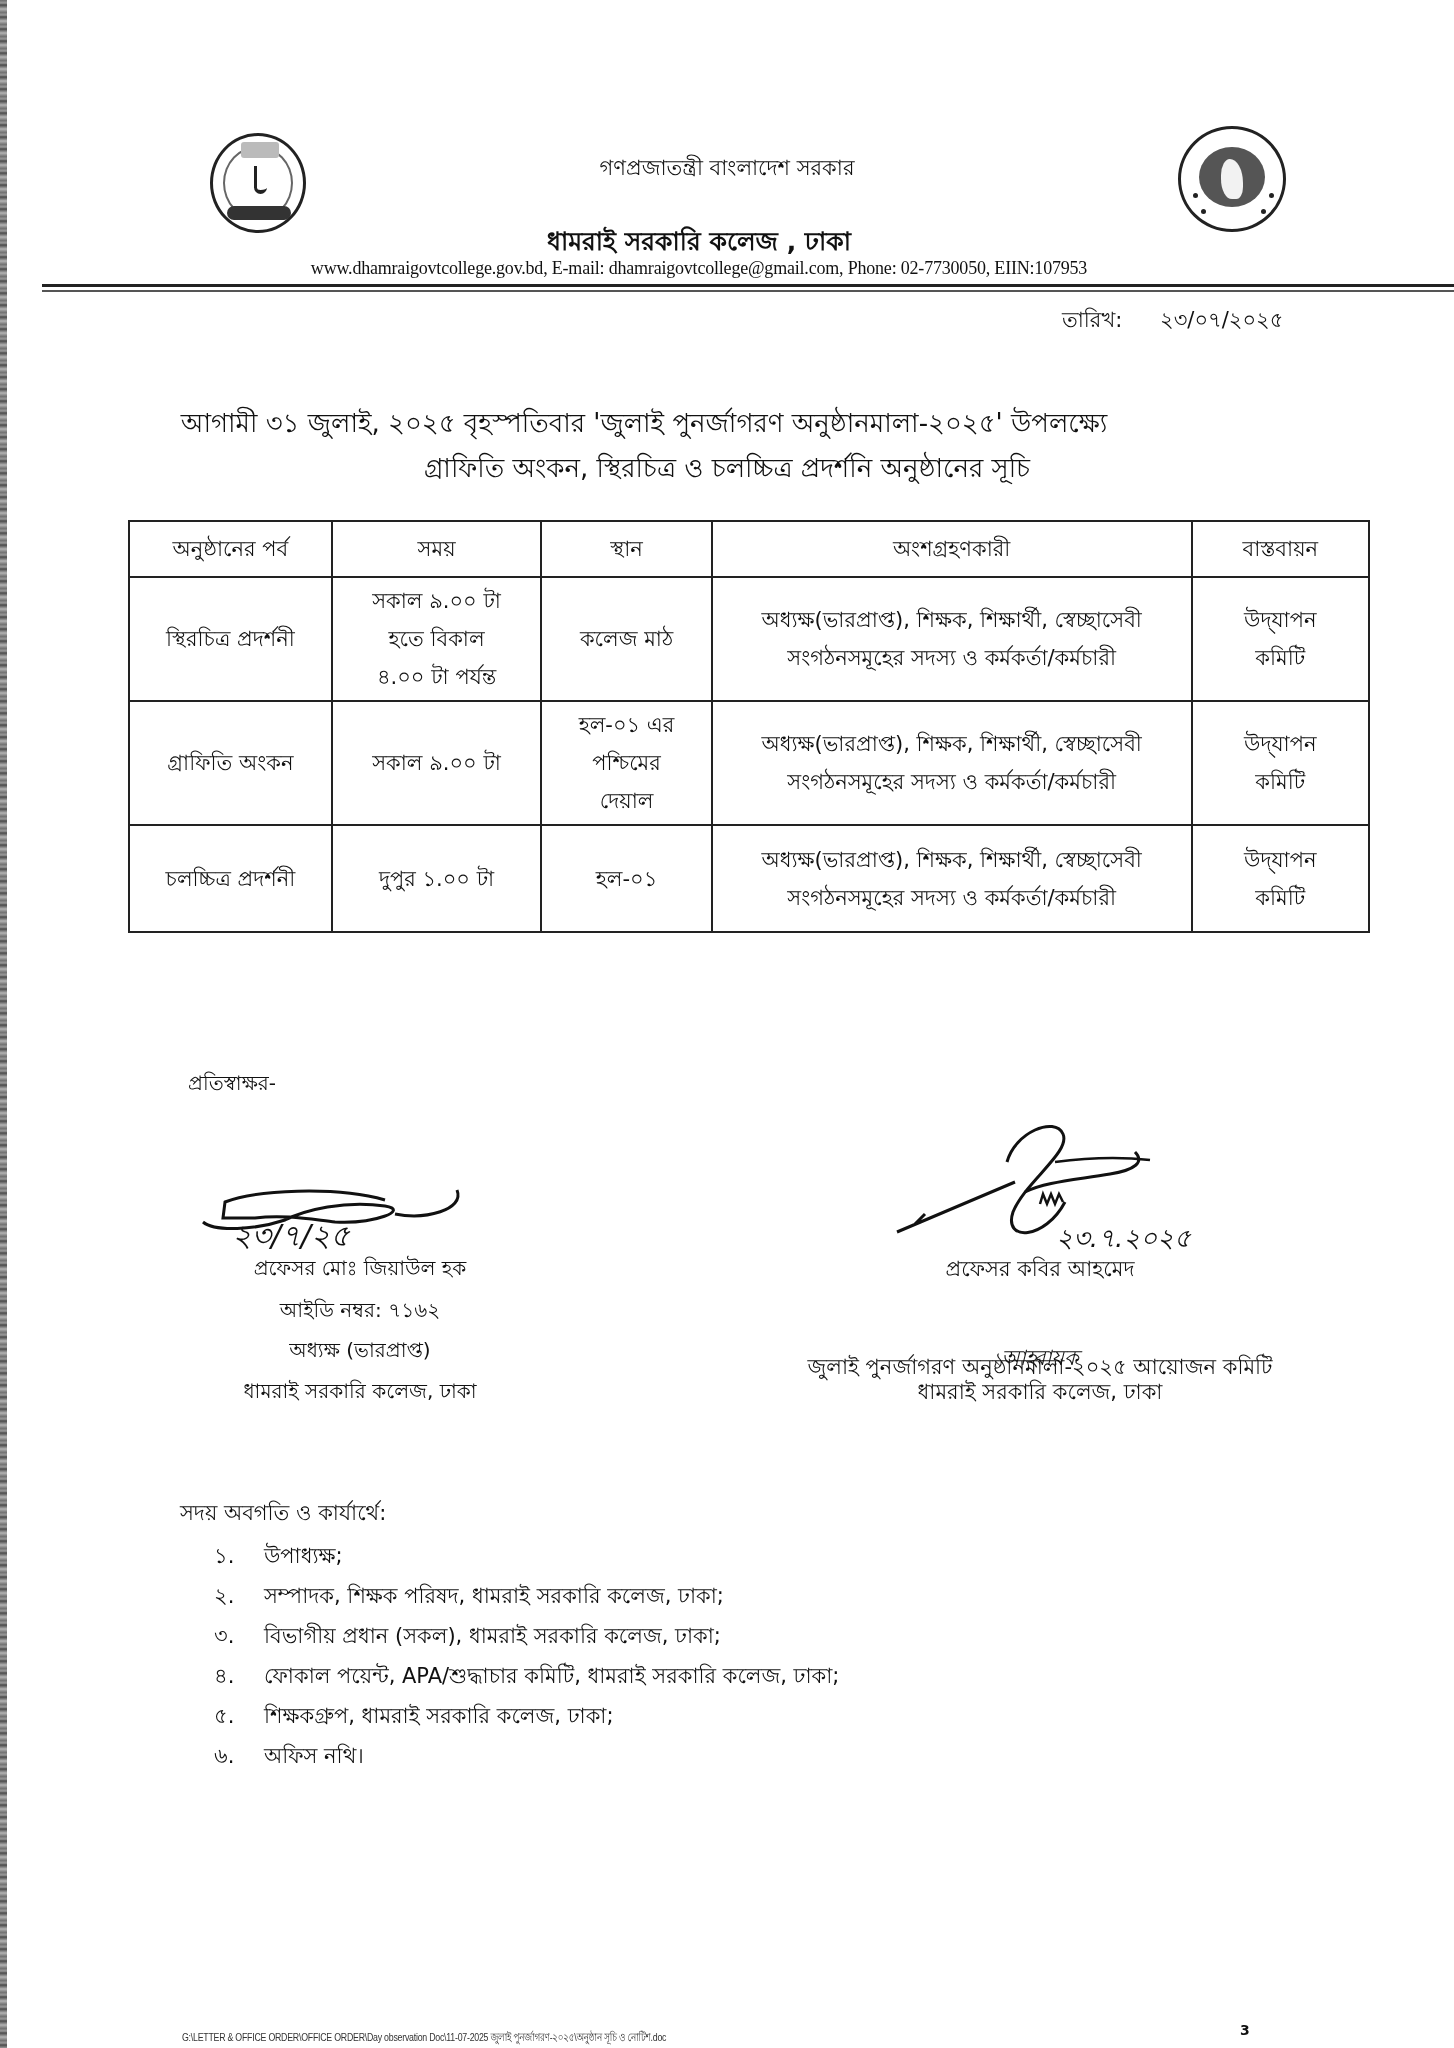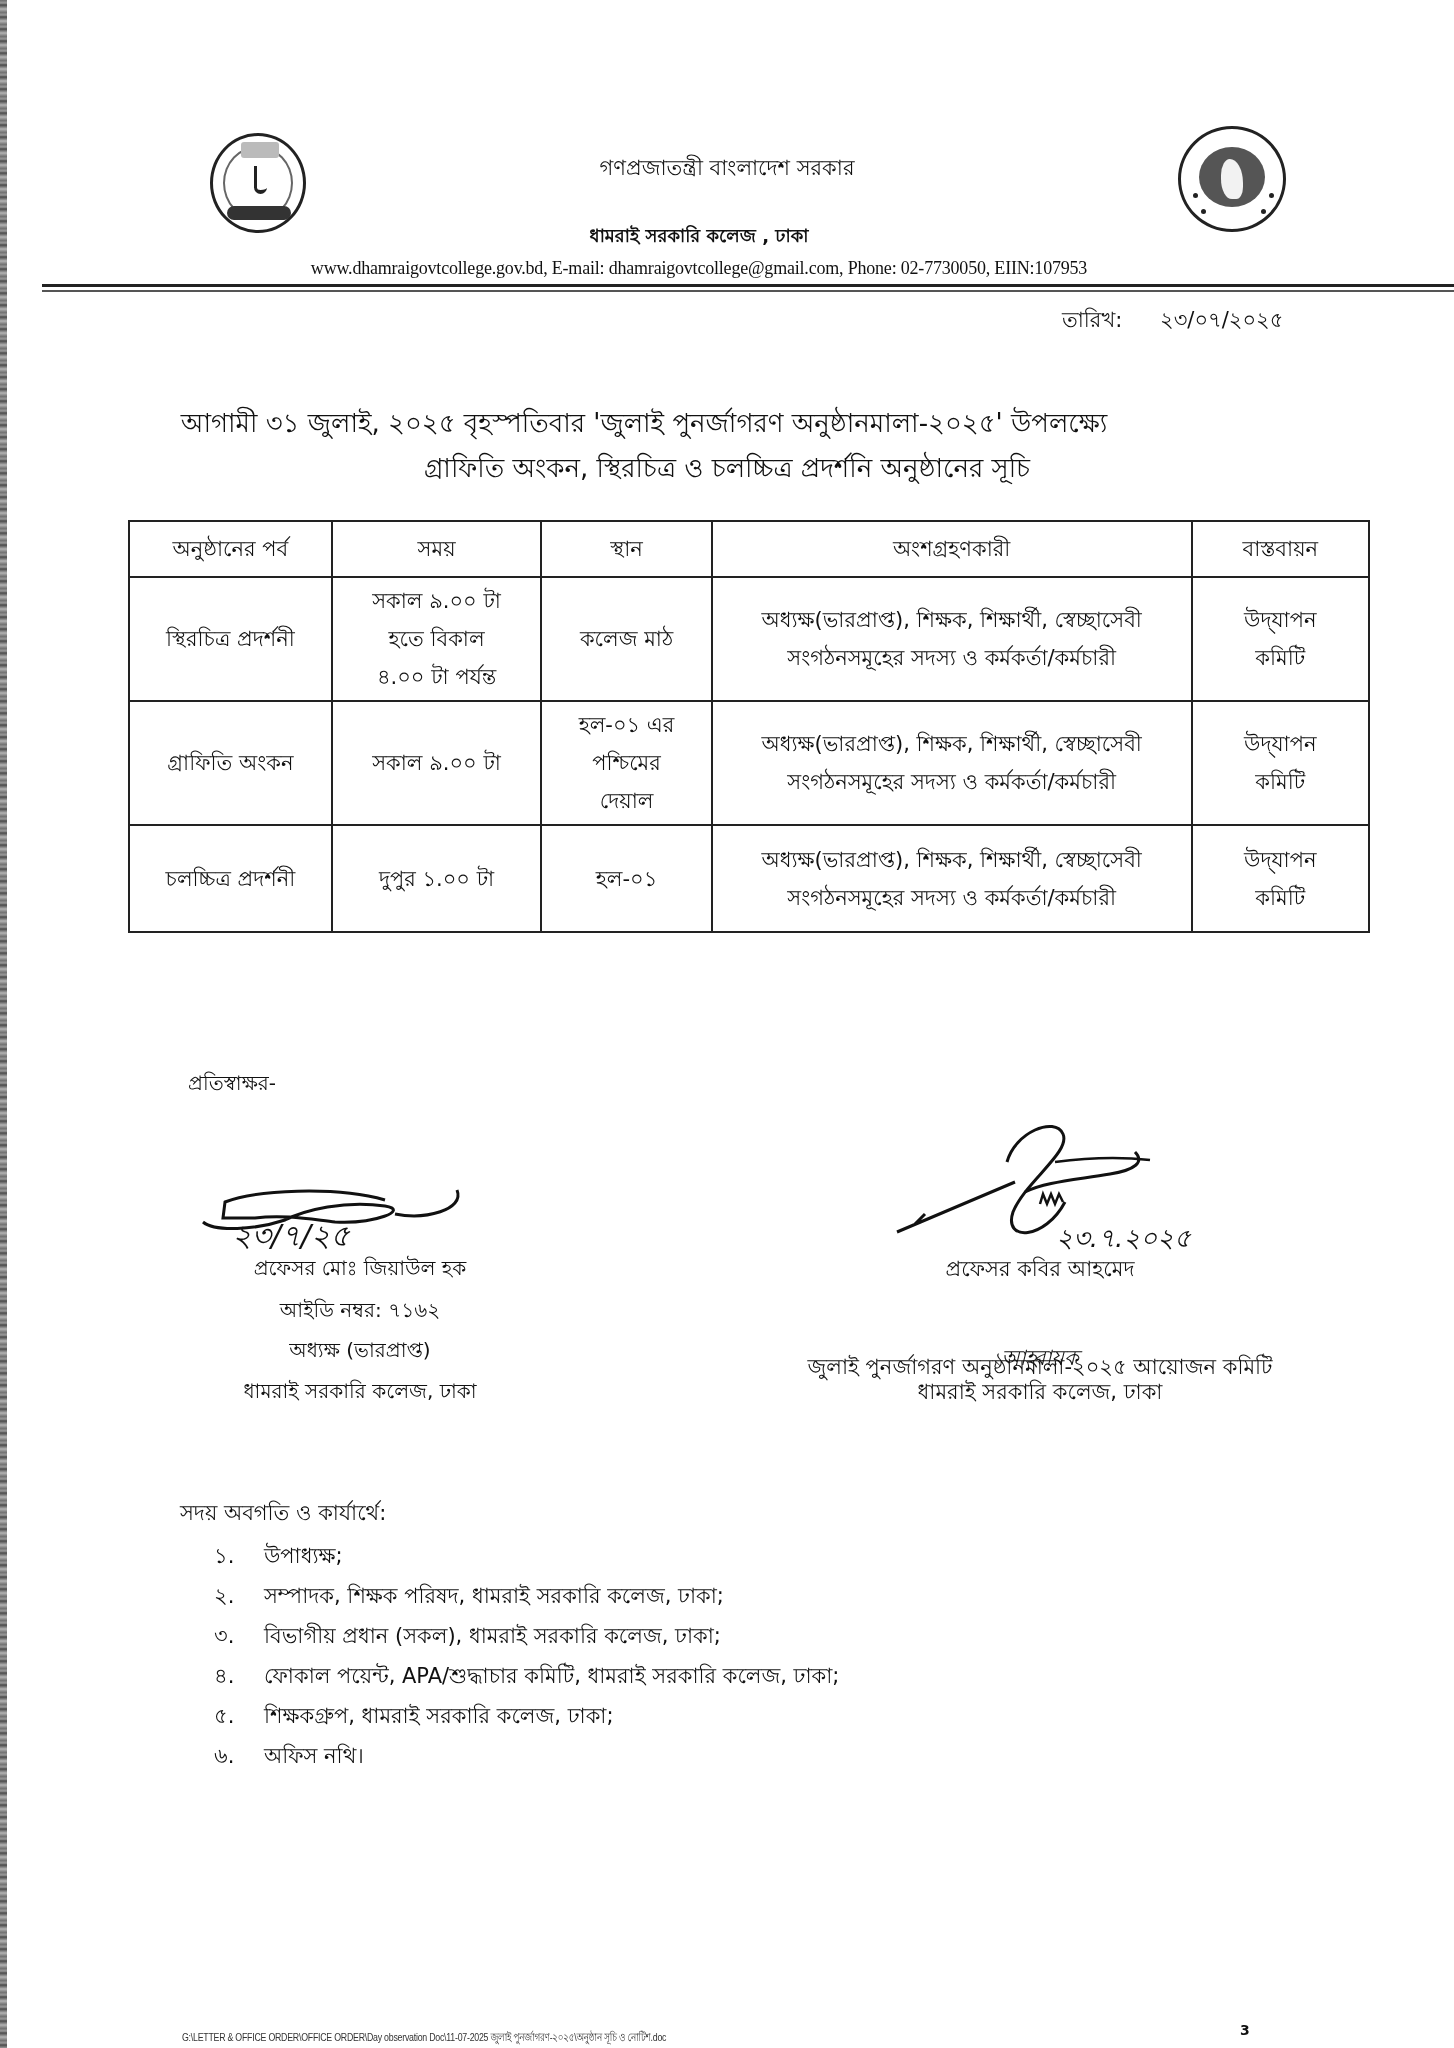--- a/index.html
+++ b/index.html
@@ -21,21 +21,21 @@
   .seal-left .inner { position:absolute; left: 10px; top: 10px; right: 10px; bottom: 10px; border-radius: 50%; border: 2px solid #666; }
   .seal-left .band-top { position:absolute; left: 28px; top: 6px; width: 38px; height: 16px; background:#bbb; border-radius: 3px; }
   .seal-left .band-bot { position:absolute; left: 14px; bottom: 10px; width: 64px; height: 14px; background:#333; border-radius: 8px; }
   .seal-left .flame { position:absolute; left: 41px; top: 30px; width: 10px; height: 24px; border-left: 3px solid #222; border-bottom: 4px solid #222; border-radius: 0 0 8px 8px; }
   .seal-right { left: 1178px; top: 126px; width: 108px; height: 106px; }
   .seal-right .inner { position:absolute; left: 18px; top: 18px; right: 18px; bottom: 22px; border-radius: 50%; background: #555; }
   .seal-right .map { position:absolute; left: 40px; top: 30px; width: 22px; height: 40px; background:#f2f2f2; border-radius: 40% 60% 30% 50%; }
   .seal-right .dot { position:absolute; width: 5px; height: 5px; background:#222; border-radius:50%; }
 
   .gov { left: 0; width: 1454px; top: 152px; font-size: 21px; }
-  .college { left: 0; width: 1398px; top: 222px; font-size: 18px; font-weight: bold; }
+  .college { left: 0; width: 1398px; top: 222px; font-size: 25px; font-weight: bold; }
   .contact { left: 0; width: 1342px; top: 258px; font-size: 18px; font-family: "Liberation Serif", serif; letter-spacing: -0.2px; margin-left: 28px; }
   .rule1 { left: 42px; top: 284px; width: 1412px; height: 3px; background: #222; }
   .rule2 { left: 42px; top: 290px; width: 1412px; height: 2px; background: #555; }
   .date-label { left: 1062px; top: 304px; font-size: 21px; }
   .date-value { left: 1160px; top: 304px; font-size: 21px; }
 
   .title1 { left: 0; width: 1288px; top: 403px; font-size: 26px; }
   .title2 { left: 0; width: 1454px; top: 448px; font-size: 26px; }
 
   table.sched {

